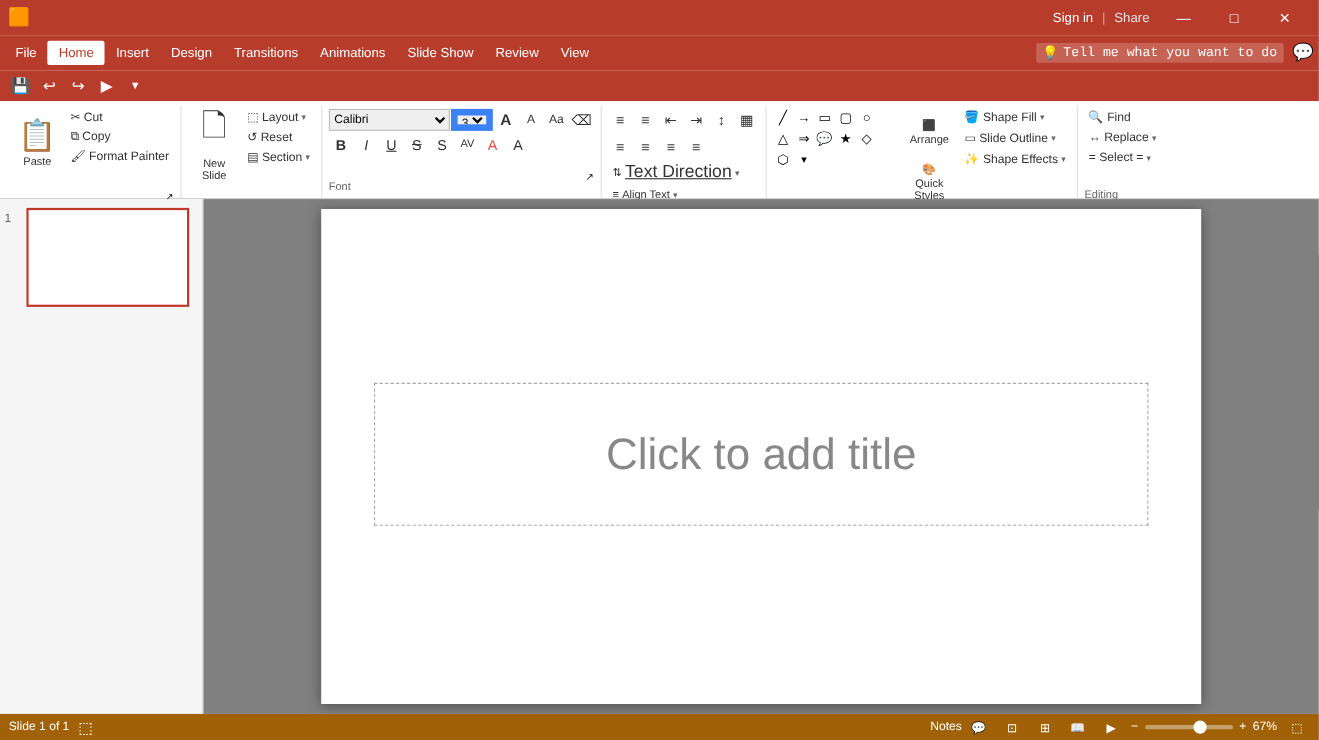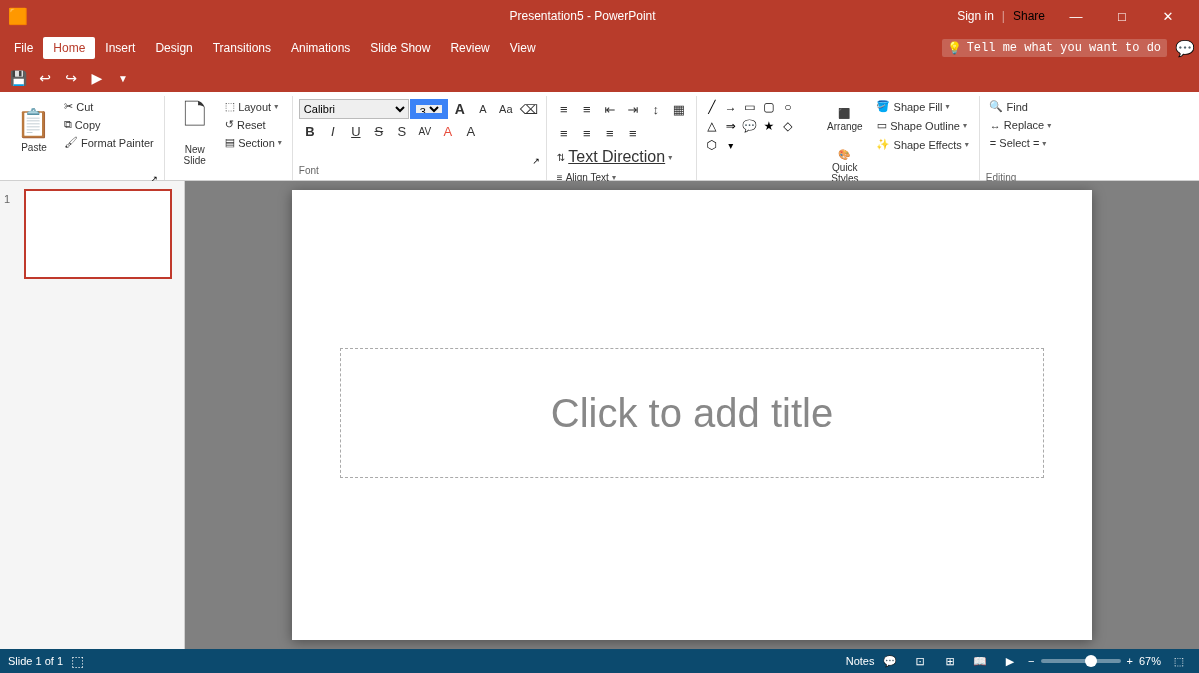--- a/index.html
+++ b/index.html
@@ -146,21 +146,21 @@
     }
     .slide-title-text { font-size: 40px; color: #888; font-weight: 300; }
     .slide-subtitle-area {
       width: 88%; border: 1px dashed #aaa; min-height: 90px;
       display: flex; align-items: center; justify-content: center; cursor: text;
     }
     .slide-subtitle-text { font-size: 18px; color: #aaa; }
 
     
     .status-bar {
-      height: 24px; background: #0c4a6e; display: flex; align-items: center;
+      height: 24px; background: #a16207; display: flex; align-items: center;
       padding: 0 8px; color: white; font-size: 11px; gap: 8px;
       flex-shrink: 0;
     }
     .status-bar-right { margin-left: auto; display: flex; align-items: center; gap: 6px; }
     .view-btn { width: 24px; height: 20px; display: flex; align-items: center; justify-content: center; cursor: pointer; color: white; }
     .zoom-slider {
       width: 80px; height: 4px; background: rgba(255,255,255,0.4); border-radius: 2px; position: relative;
     }
     .zoom-thumb {
       width: 12px; height: 12px; background: white; border-radius: 50%;
@@ -174,25 +174,24 @@
     .dropdown-arrow { font-size: 8px; color: #666; }
   </style>
 </head>
 <body>
 
 <div class="title-bar">
   <div style="width:200px; display:flex; gap:4px; align-items:center;">
 
     <span style="color:white; font-size:16px;">🟧</span>
   </div>
-  <div class="title-bar-center">Presentation5 - PowerPoint</div>
   <div class="title-bar-right">
     <span style="color:white; font-size:12px; cursor:pointer;">Sign in</span>
     <span style="color:rgba(255,255,255,0.5);">|</span>
-    <span style="color:#000000; font-size:12px; cursor:pointer;">Share</span>
+    <span style="color:#e5e5e5; font-size:12px; cursor:pointer;">Share</span>
     <div class="title-bar-controls">
       <div class="title-btn">—</div>
       <div class="title-btn">□</div>
       <div class="title-btn close">✕</div>
     </div>
   </div>
 </div>
 
 <div class="menu-bar">
   <div class="menu-item">File</div>
@@ -384,21 +383,21 @@
           </div>
         </div>
         <div style="display:flex; flex-direction:column; gap:2px;">
           <div class="ribbon-btn-small">
             <span>🪣</span>
             <span>Shape Fill</span>
             <span class="dropdown-arrow">▾</span>
           </div>
           <div class="ribbon-btn-small">
             <span>▭</span>
-            <span>Shape Outline</span>
+            <span>Slide Outline</span>
             <span class="dropdown-arrow">▾</span>
           </div>
           <div class="ribbon-btn-small">
             <span>✨</span>
             <span>Shape Effects</span>
             <span class="dropdown-arrow">▾</span>
           </div>
         </div>
       </div>
       <div class="ribbon-group-footer">

